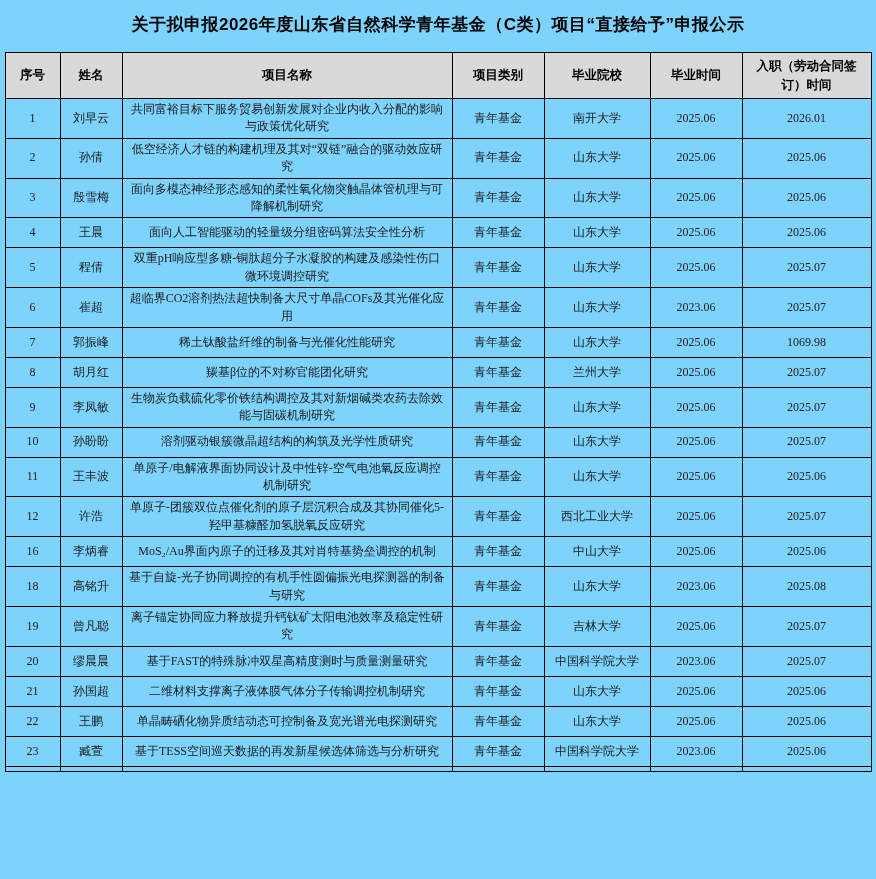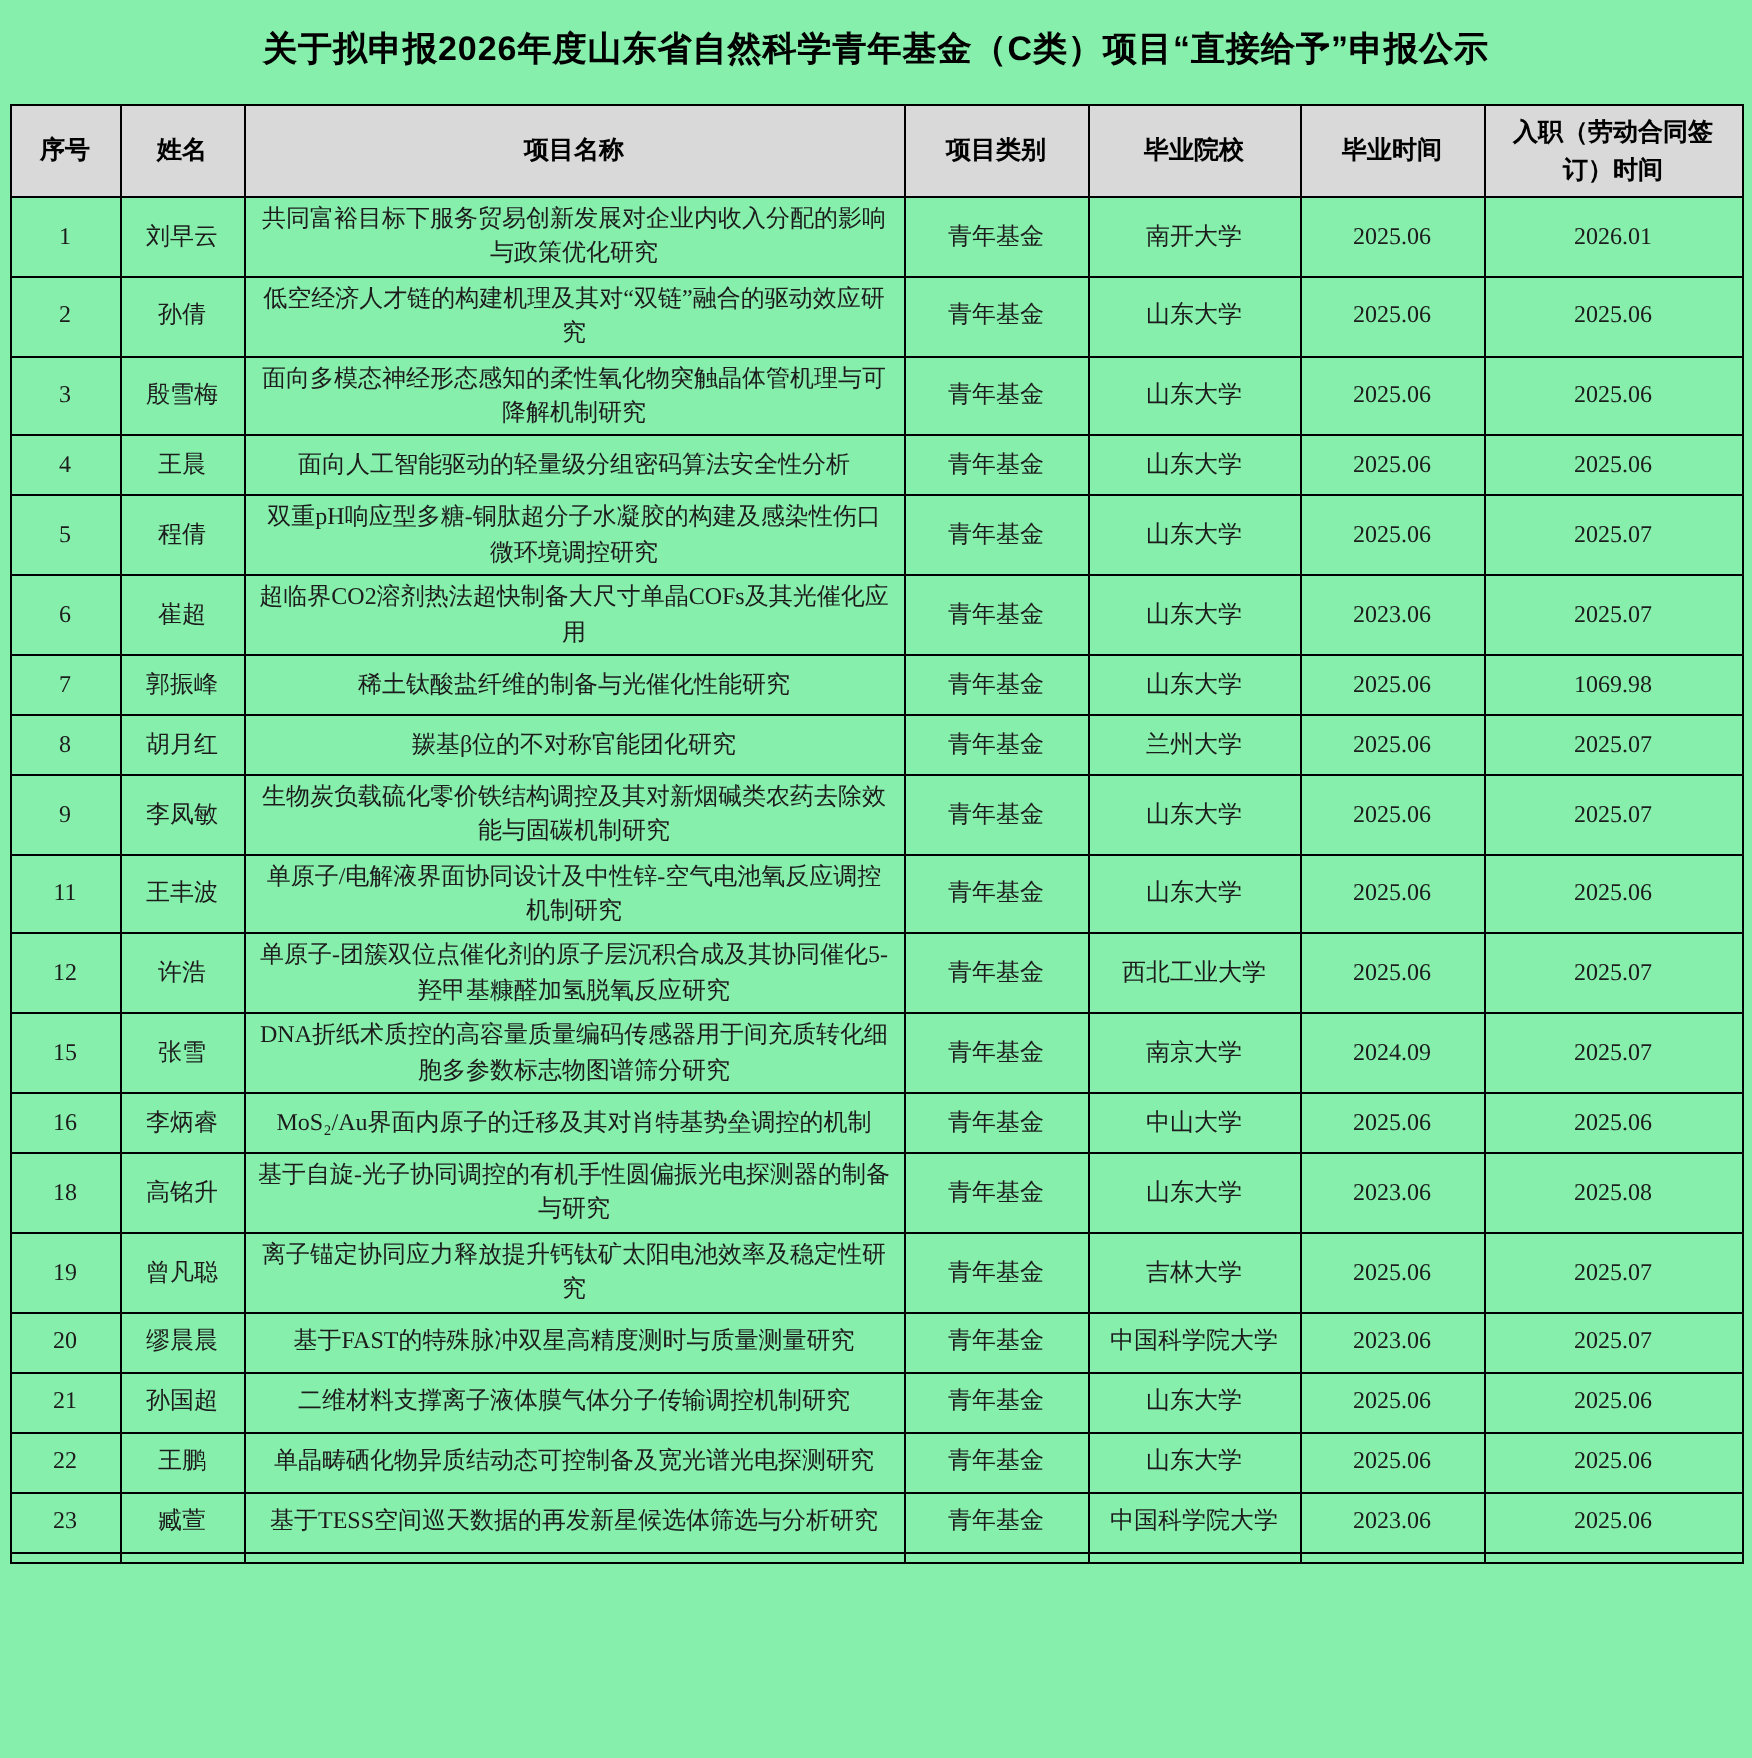--- a/index.html
+++ b/index.html
@@ -1,21 +1,21 @@
 <!DOCTYPE html>
 <html><head>
 <meta charset="utf-8">
 <style>
   * { box-sizing: border-box; }
   html, body { margin: 0; padding: 0; background: #ffffff; }
   .page {
     position: relative;
     width: 876px;
     height: 879px;
-    background: #86efac;
+    background: #7dd3fc;
     overflow: hidden;
     font-family: "Liberation Serif", "DejaVu Serif", serif;
     color: #1c1c1c;
   }
   .doc-title {
     font-family: "Liberation Sans", "DejaVu Sans", sans-serif;
     font-weight: bold;
     font-size: 17px;
     letter-spacing: 0.5px;
     color: #000000;
@@ -158,44 +158,44 @@
         <tr>
           <td>9</td>
           <td>李凤敏</td>
           <td class="project">生物炭负载硫化零价铁结构调控及其对新烟碱类农药去除效能与固碳机制研究</td>
           <td>青年基金</td>
           <td>山东大学</td>
           <td>2025.06</td>
           <td>2025.07</td>
         </tr>
         <tr>
+          <td>10</td>
+          <td>孙盼盼</td>
+          <td class="project">溶剂驱动银簇微晶超结构的构筑及光学性质研究</td>
+          <td>青年基金</td>
+          <td>山东大学</td>
+          <td>2025.06</td>
+          <td>2025.07</td>
+        </tr>
+        <tr>
           <td>11</td>
           <td>王丰波</td>
           <td class="project">单原子/电解液界面协同设计及中性锌-空气电池氧反应调控机制研究</td>
           <td>青年基金</td>
           <td>山东大学</td>
           <td>2025.06</td>
           <td>2025.06</td>
         </tr>
         <tr>
           <td>12</td>
           <td>许浩</td>
           <td class="project">单原子-团簇双位点催化剂的原子层沉积合成及其协同催化5-羟甲基糠醛加氢脱氧反应研究</td>
           <td>青年基金</td>
           <td>西北工业大学</td>
           <td>2025.06</td>
-          <td>2025.07</td>
-        </tr>
-        <tr>
-          <td>15</td>
-          <td>张雪</td>
-          <td class="project">DNA折纸术质控的高容量质量编码传感器用于间充质转化细胞多参数标志物图谱筛分研究</td>
-          <td>青年基金</td>
-          <td>南京大学</td>
-          <td>2024.09</td>
           <td>2025.07</td>
         </tr>
         <tr>
           <td>16</td>
           <td>李炳睿</td>
           <td class="project">MoS₂/Au界面内原子的迁移及其对肖特基势垒调控的机制</td>
           <td>青年基金</td>
           <td>中山大学</td>
           <td>2025.06</td>
           <td>2025.06</td>

